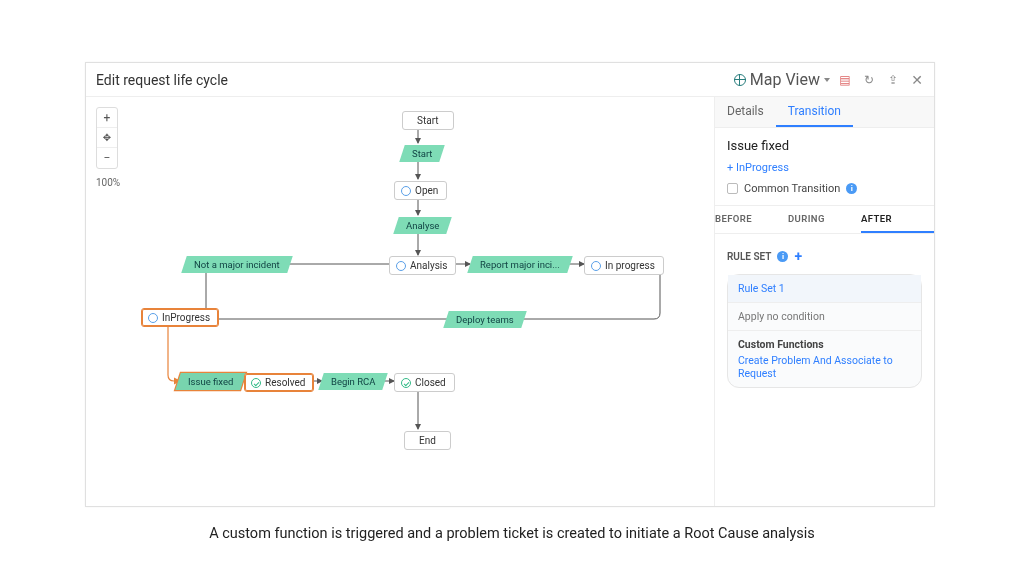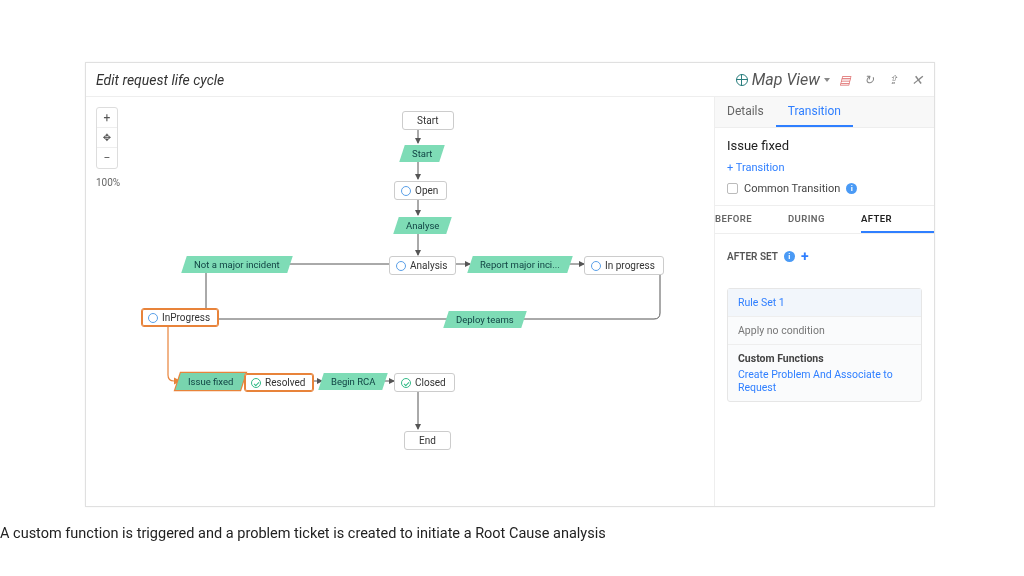--- a/index.html
+++ b/index.html
@@ -15,21 +15,20 @@
   flex-direction: column;
   box-shadow: 0 0 2px rgba(0,0,0,0.05);
 }
 .hdr {
   height: 34px;
   border-bottom: 1px solid #eee;
   display: flex;
   align-items: center;
   padding: 0 10px;
   gap: 8px;
-  font-style: italic;
 }
 .hdr-title { font-size: 14px; color: #333; flex: 1; }
 .map-view { display: flex; align-items: center; gap: 4px; font-size: 16px; color: #555; cursor: pointer; }
 .globe { width: 12px; height: 12px; border: 1.3px solid #2a7e7e; border-radius: 50%; position: relative; }
 .globe::after { content:""; position:absolute; left:4px; top:-1px; width:1px; height:12px; background:#2a7e7e; }
 .globe::before { content:""; position:absolute; top:4px; left:-1px; height:1px; width:12px; background:#2a7e7e; }
 .chev { width:0; height:0; border-left:3px solid transparent; border-right:3px solid transparent; border-top:4px solid #888; }
 .seg { display:flex; border:1px solid #ddd; border-radius:2px; overflow:hidden; font-size:11px; }
 .seg > div { padding: 4px 12px; cursor:pointer; }
 .seg .sel { border-bottom: 2px solid #2f7fff; color:#2f7fff; }
@@ -78,29 +77,29 @@
 .side-title { font-size:13px; color:#222; }
 .link { color:#2f7fff; font-size:11px; cursor:pointer; }
 .chk-row { display:flex; align-items:center; gap:6px; font-size:11px; color:#444; }
 .chk { width:11px; height:11px; border:1px solid #bbb; border-radius:2px; }
 .info-i { width:11px; height:11px; border-radius:50%; background:#4a9af5; color:#fff; font-size:8px; display:flex; align-items:center; justify-content:center; font-weight:bold; }
 .sub-tabs { display:flex; border-top:1px solid #eee; border-bottom:1px solid #eee; margin: 2px -12px 0; }
 .sub-tabs > div { flex:1; padding:7px 0; font-size:9.5px; letter-spacing:0.4px; color:#666; cursor:pointer; font-weight:600; }
 .sub-tabs > div.sel { color:#222; border-bottom:2px solid #2f7fff; }
 .rule-hdr { display:flex; align-items:center; gap:6px; font-size:10px; font-weight:600; color:#555; padding-top:6px; }
 .plus { color:#2f7fff; font-size:14px; cursor:pointer; font-weight:bold; }
-.rule-box { border:1px solid #e6e6e6; background:#fafbfc; border-radius:3px; margin-top:16px; }
+.rule-box { border:1px solid #e6e6e6; background:#fafbfc; border-radius:12px; margin-top:2px; }
 .rule-box > div { padding:7px 10px; font-size:10.5px; border-bottom:1px solid #eee; }
 .rule-box > div:last-child { border-bottom:none; }
 .rule-name { color:#2f7fff; background:#f2f6fb; }
 .caption {
   position:absolute;
   left:0; right:0;
   top: 525px;
-  text-align:left;
+  text-align:center;
   font-size:14.5px;
   color:#222;
 }
 </style>
 </head>
 <body>
 
 <div class="stage">
   <div class="app">
 
@@ -205,33 +204,33 @@
         <div class="term" style="left:318px; top:334px"><span>End</span></div>
       </div>
 
       <div class="side">
         <div class="side-tabs">
           <div>Details</div>
           <div class="sel">Transition</div>
         </div>
         <div class="side-body">
           <div class="side-title">Issue fixed</div>
-          <div class="link">+ Transition</div>
+          <div class="link">+ InProgress</div>
           <div class="chk-row">
             <span class="chk"></span>
             <span>Common Transition</span>
             <span class="info-i">i</span>
           </div>
           <div class="sub-tabs">
             <div>BEFORE</div>
             <div>DURING</div>
             <div class="sel">AFTER</div>
           </div>
           <div class="rule-hdr">
-            <span>AFTER SET</span>
+            <span>RULE SET</span>
             <span class="info-i">i</span>
             <span class="plus">+</span>
           </div>
           <div class="rule-box">
             <div class="rule-name">Rule Set 1</div>
             <div style="color:#777">Apply no condition</div>
             <div>
               <div style="font-weight:700; color:#444; margin-bottom:3px">Custom Functions</div>
               <div class="link" style="font-size:10.5px">Create Problem And Associate to Request</div>
             </div>

